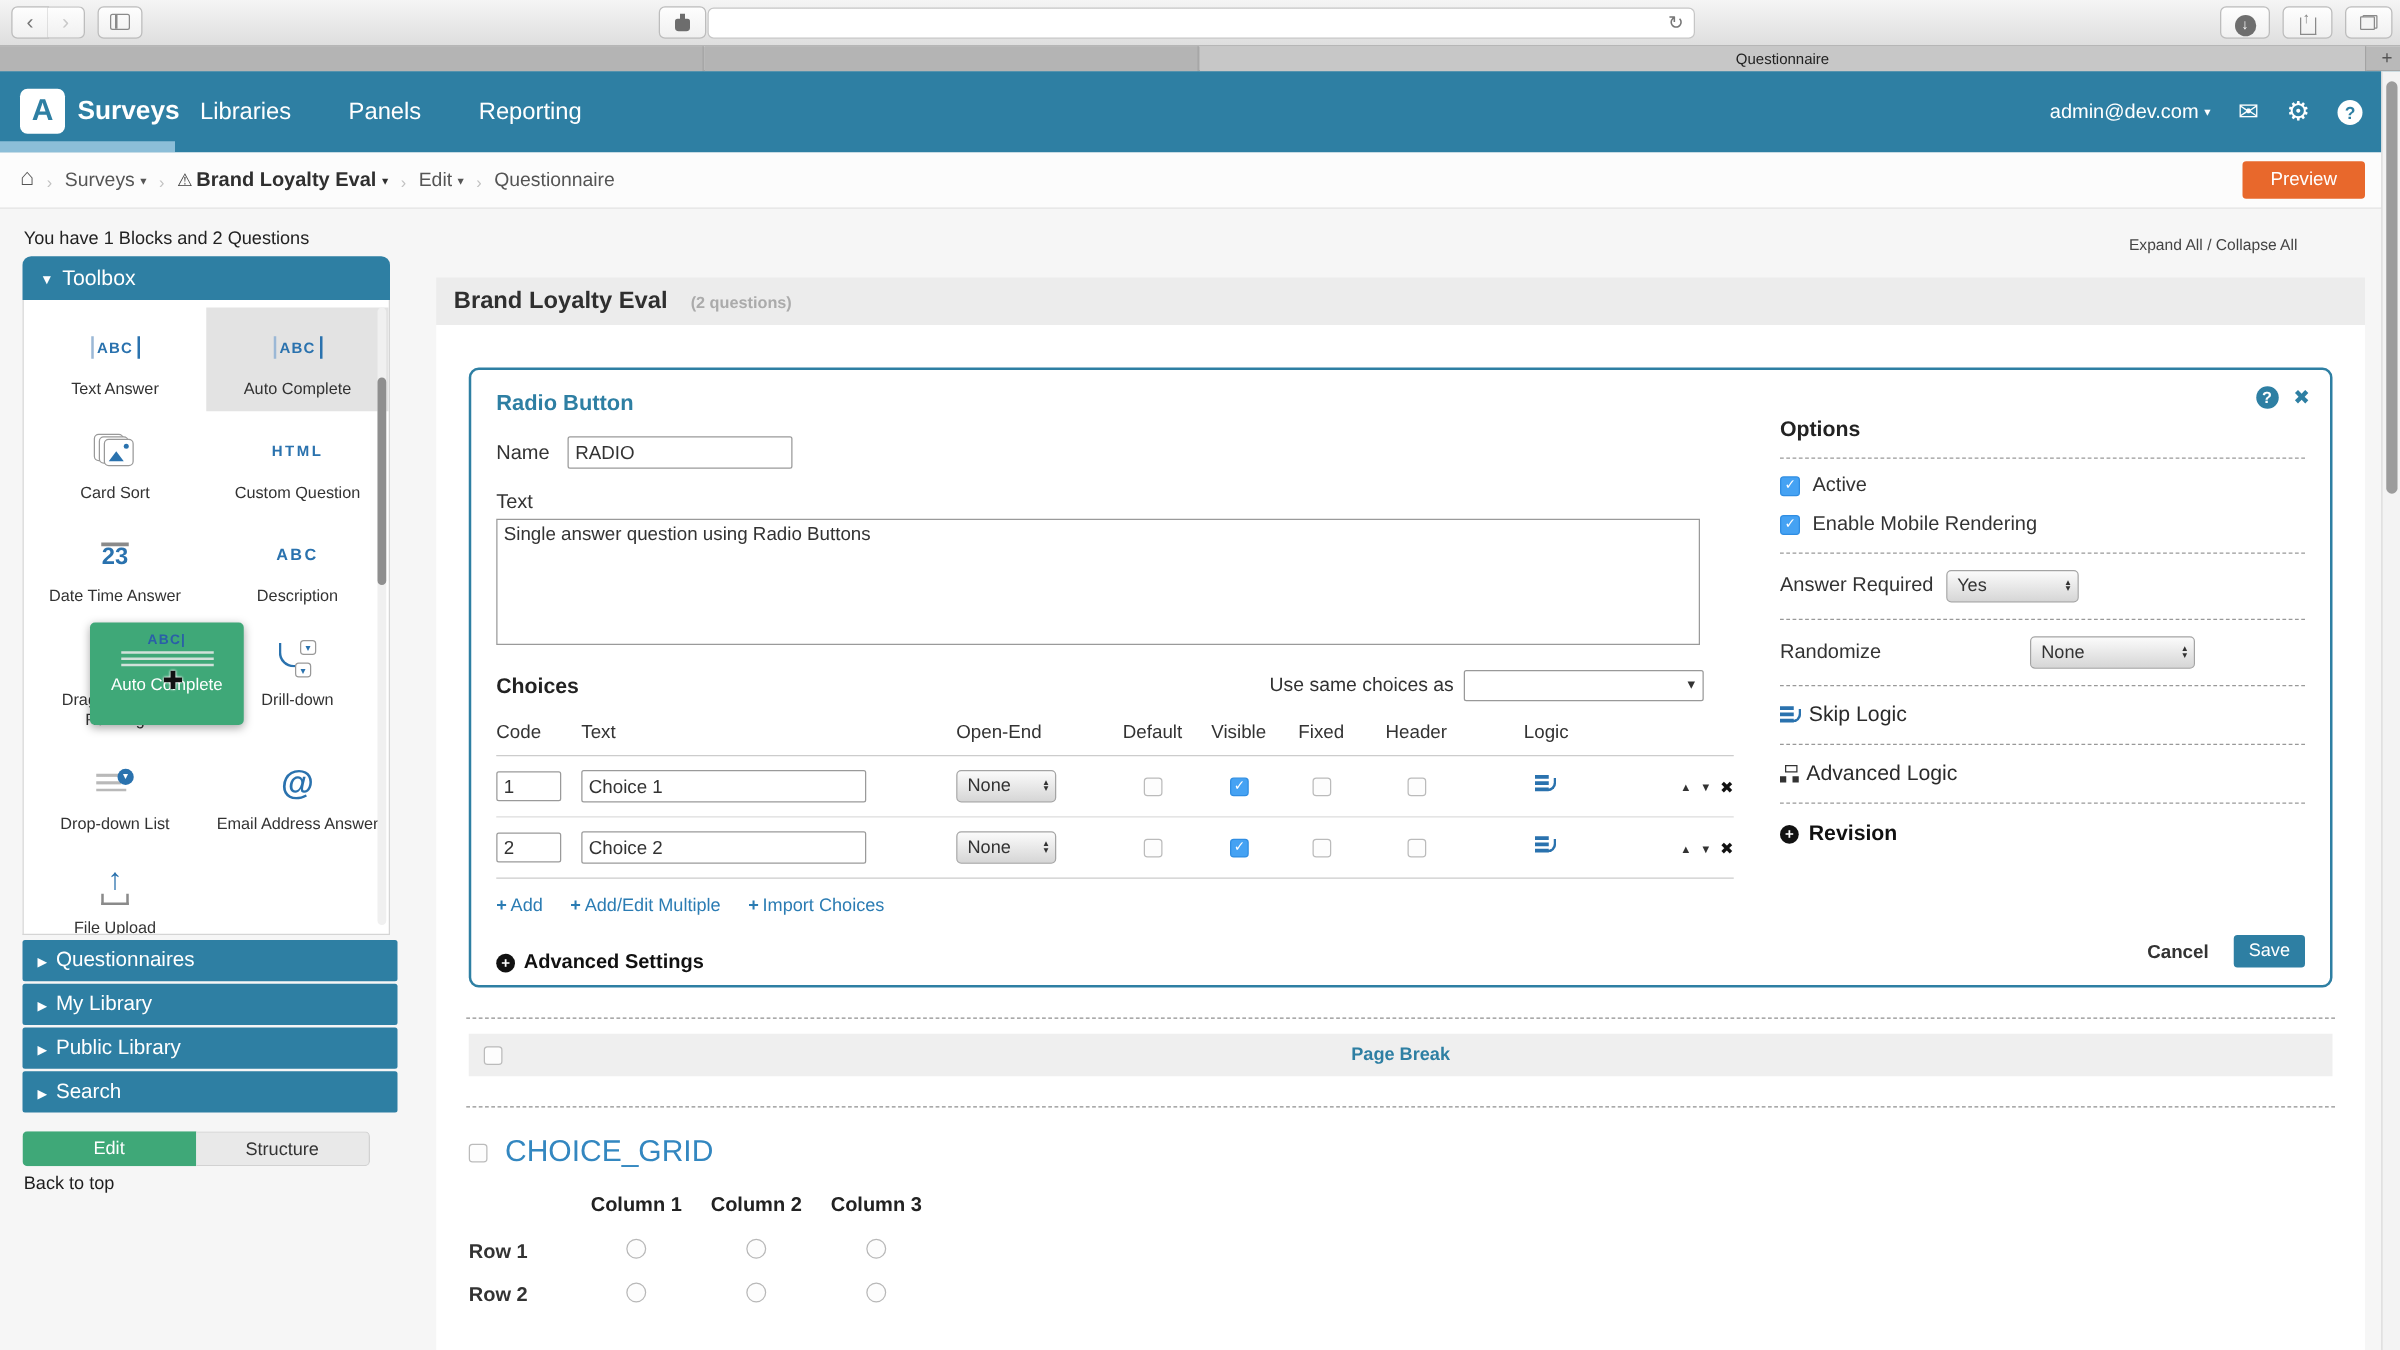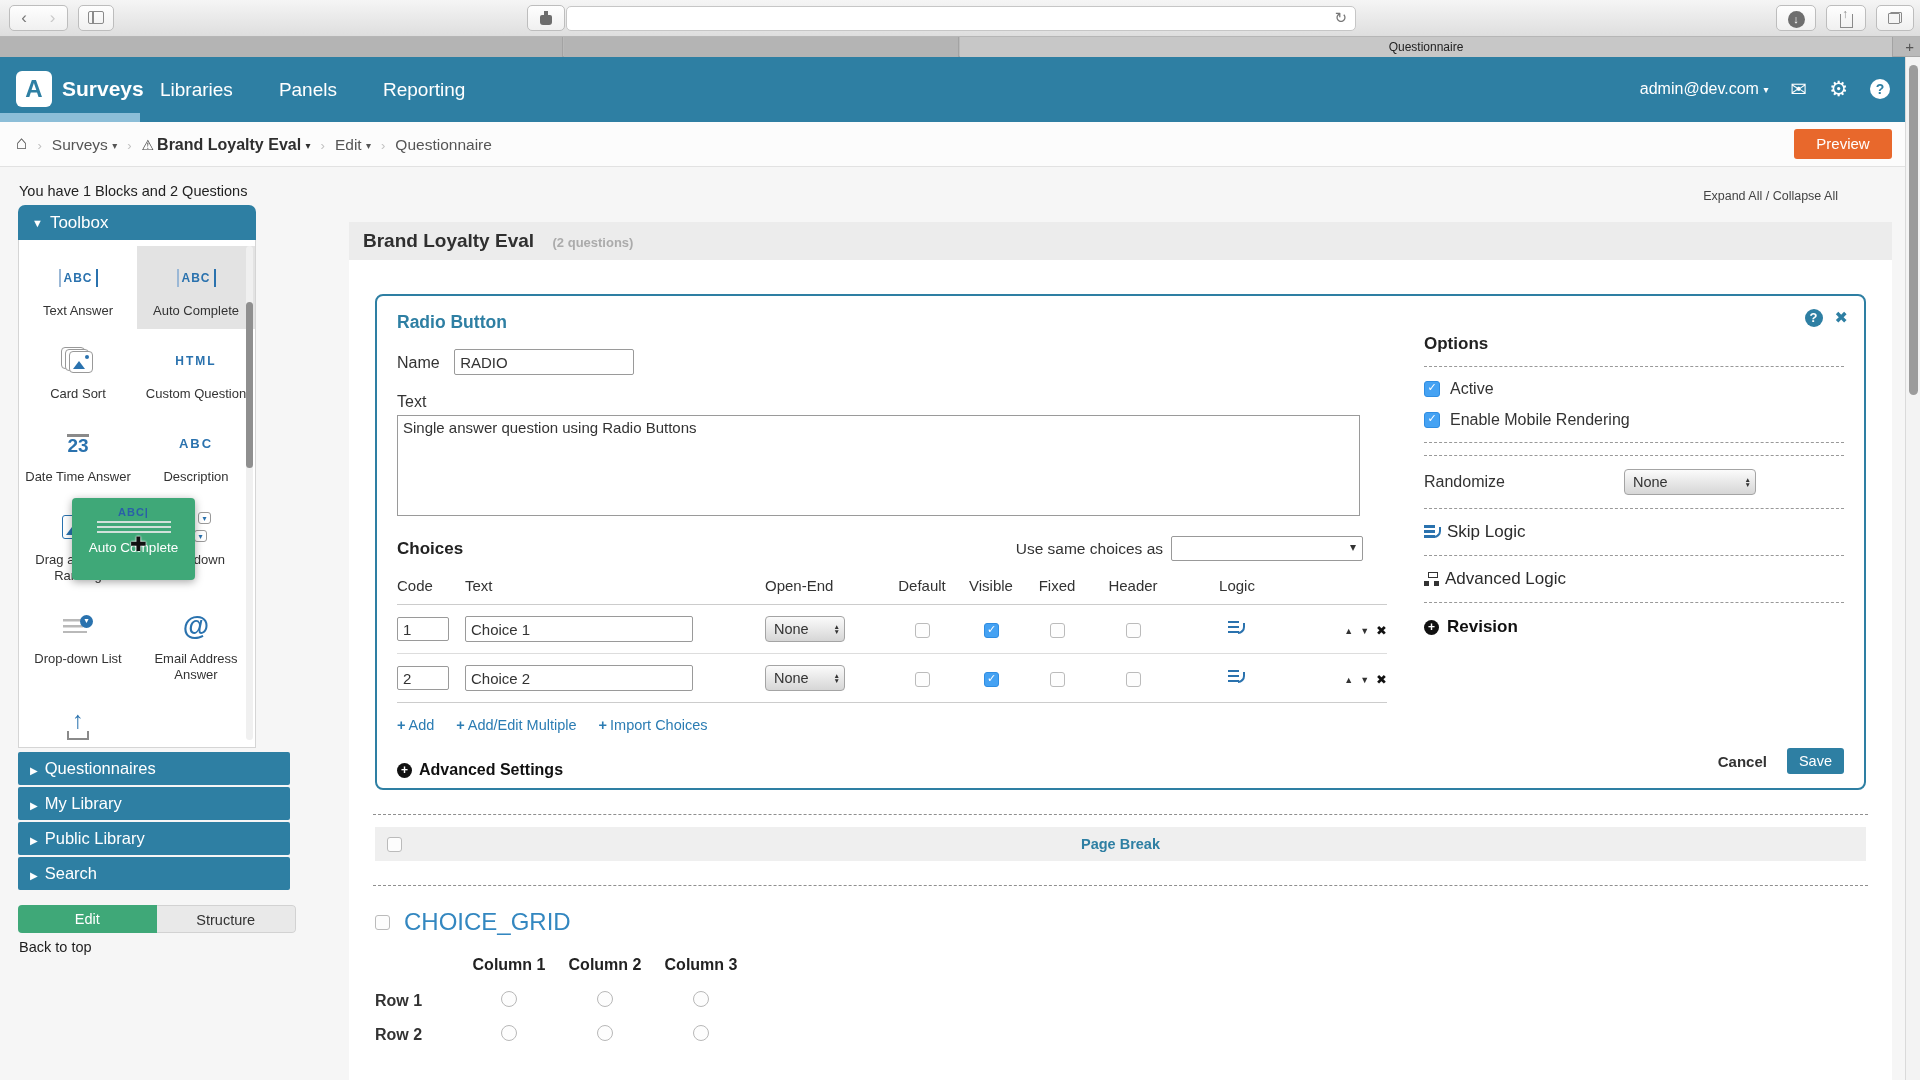--- a/index.html
+++ b/index.html
@@ -64,21 +64,21 @@
   .warn-ic{font-size:14px;color:#3a3a3a;margin-right:3px;}
   .preview-btn{position:absolute;right:28px;top:7px;width:98px;height:30px;background:var(--orange);color:#fff;font-size:15px;text-align:center;line-height:30px;border-radius:3px;}
 
   
   .vscroll{position:absolute;right:0;top:57px;width:15px;height:1023px;background:#f3f3f3;border-left:1px solid #dadada;z-index:50;}
   .vthumb{position:absolute;left:3px;top:8px;width:9px;height:330px;background:#9c9c9c;border-radius:6px;}
 
   
   .content{position:absolute;left:0;top:167px;width:1920px;height:913px;}
   .summary{position:absolute;left:19px;top:16px;font-size:14.5px;color:#222;}
-  .toolbox{position:absolute;left:18px;top:38px;width:238px;}
+  .toolbox{position:absolute;left:18px;top:38px;width:294px;}
   .tb-head{height:35px;background:var(--teal);border-radius:7px 7px 0 0;color:#fff;font-size:17px;line-height:35px;padding-left:14px;}
   .tb-head .tri{font-size:11px;margin-right:7px;position:relative;top:-1px;}
   .tb-body{position:relative;background:#fff;border:1px solid #d5d5d5;border-top:none;height:508px;overflow:hidden;display:flex;flex-wrap:wrap;align-content:flex-start;padding-top:6px;}
   .tool{width:50%;text-align:center;padding:13px 6px 10px;color:#333;font-size:13px;line-height:16px;}
   .tool .ic{height:38px;display:flex;align-items:center;justify-content:center;margin-bottom:6px;}
   .drag-src{background:#e3e3e3;}
   .tb-scroll{position:absolute;right:2px;top:6px;width:7px;height:494px;background:#f0f0f0;border-radius:4px;}
   .tb-thumb{position:absolute;left:0;top:56px;width:7px;height:166px;background:#8f8f8f;border-radius:4px;}
 
   
@@ -110,21 +110,21 @@
   .i-up .tray{position:absolute;left:2px;bottom:0;width:22px;height:9px;border:2px solid #8a8a8a;border-top:none;}
 
   
   .dragtip{position:absolute;left:72px;top:331px;width:123px;height:82px;background:var(--green);border-radius:4px;box-shadow:0 2px 8px rgba(0,0,0,.35);z-index:60;text-align:center;padding-top:8px;}
   .dragtip .mini-abc{color:#2a5fa8;font-weight:bold;font-size:11px;letter-spacing:1px;}
   .dragtip .bar{width:74px;height:2px;background:rgba(235,235,235,.85);margin:3px auto 0;}
   .dragtip .lbl{color:#fff;font-size:13.5px;margin-top:7px;}
   .movecur{position:absolute;left:58px;top:34px;font-size:20px;color:#111;text-shadow:0 0 2px #fff,0 0 2px #fff;}
 
   
-  .accordion{position:absolute;left:18px;top:585px;width:272px;}
+  .accordion{position:absolute;left:18px;top:585px;width:300px;}
   .acc-item{height:33px;background:var(--teal);color:#fff;font-size:16.5px;line-height:33px;padding-left:12px;margin-bottom:2px;border-radius:2px;}
   .acc-item .tri{font-size:10px;margin-right:7px;}
   .modes{position:absolute;left:18px;top:738px;width:278px;height:28px;display:flex;border-radius:4px;overflow:hidden;}
   .mode-edit{flex:1;background:var(--green);color:#fff;font-size:14.5px;text-align:center;line-height:28px;}
   .mode-struct{flex:1;background:#e9e9e9;color:#333;font-size:14.5px;text-align:center;line-height:28px;border:1px solid #d2d2d2;border-left:none;border-radius:0 4px 4px 0;}
   .backtop{position:absolute;left:19px;top:772px;font-size:14.5px;color:#1d1d1d;text-align:center;}
 
   
   .main{position:absolute;left:349px;top:0;width:1543px;}
   .expandrow{position:absolute;top:22px;right:54px;font-size:12.5px;color:#444;}
@@ -468,20 +468,30 @@
           <div class="dash"></div>
           <div class="optrow">
               <span class="cb on"></span>
               <span>Active</span>
             </div>
           <div class="optrow">
               <span class="cb on"></span>
               <span>Enable Mobile Rendering</span>
             </div>
           <div class="dash"></div>
+          <div class="optrow">
+              <span>Answer Required</span>
+              <span class="msel opt-sel-yes">
+                <span>Yes</span>
+                <span class="st">
+                  <span>▲</span>
+                  <span>▼</span>
+                </span>
+              </span>
+            </div>
           <div class="dash"></div>
           <div class="optrow">
               <span>Randomize</span>
               <span class="msel opt-sel-none">
                 <span>None</span>
                 <span class="st">
                   <span>▲</span>
                   <span>▼</span>
                 </span>
               </span>

